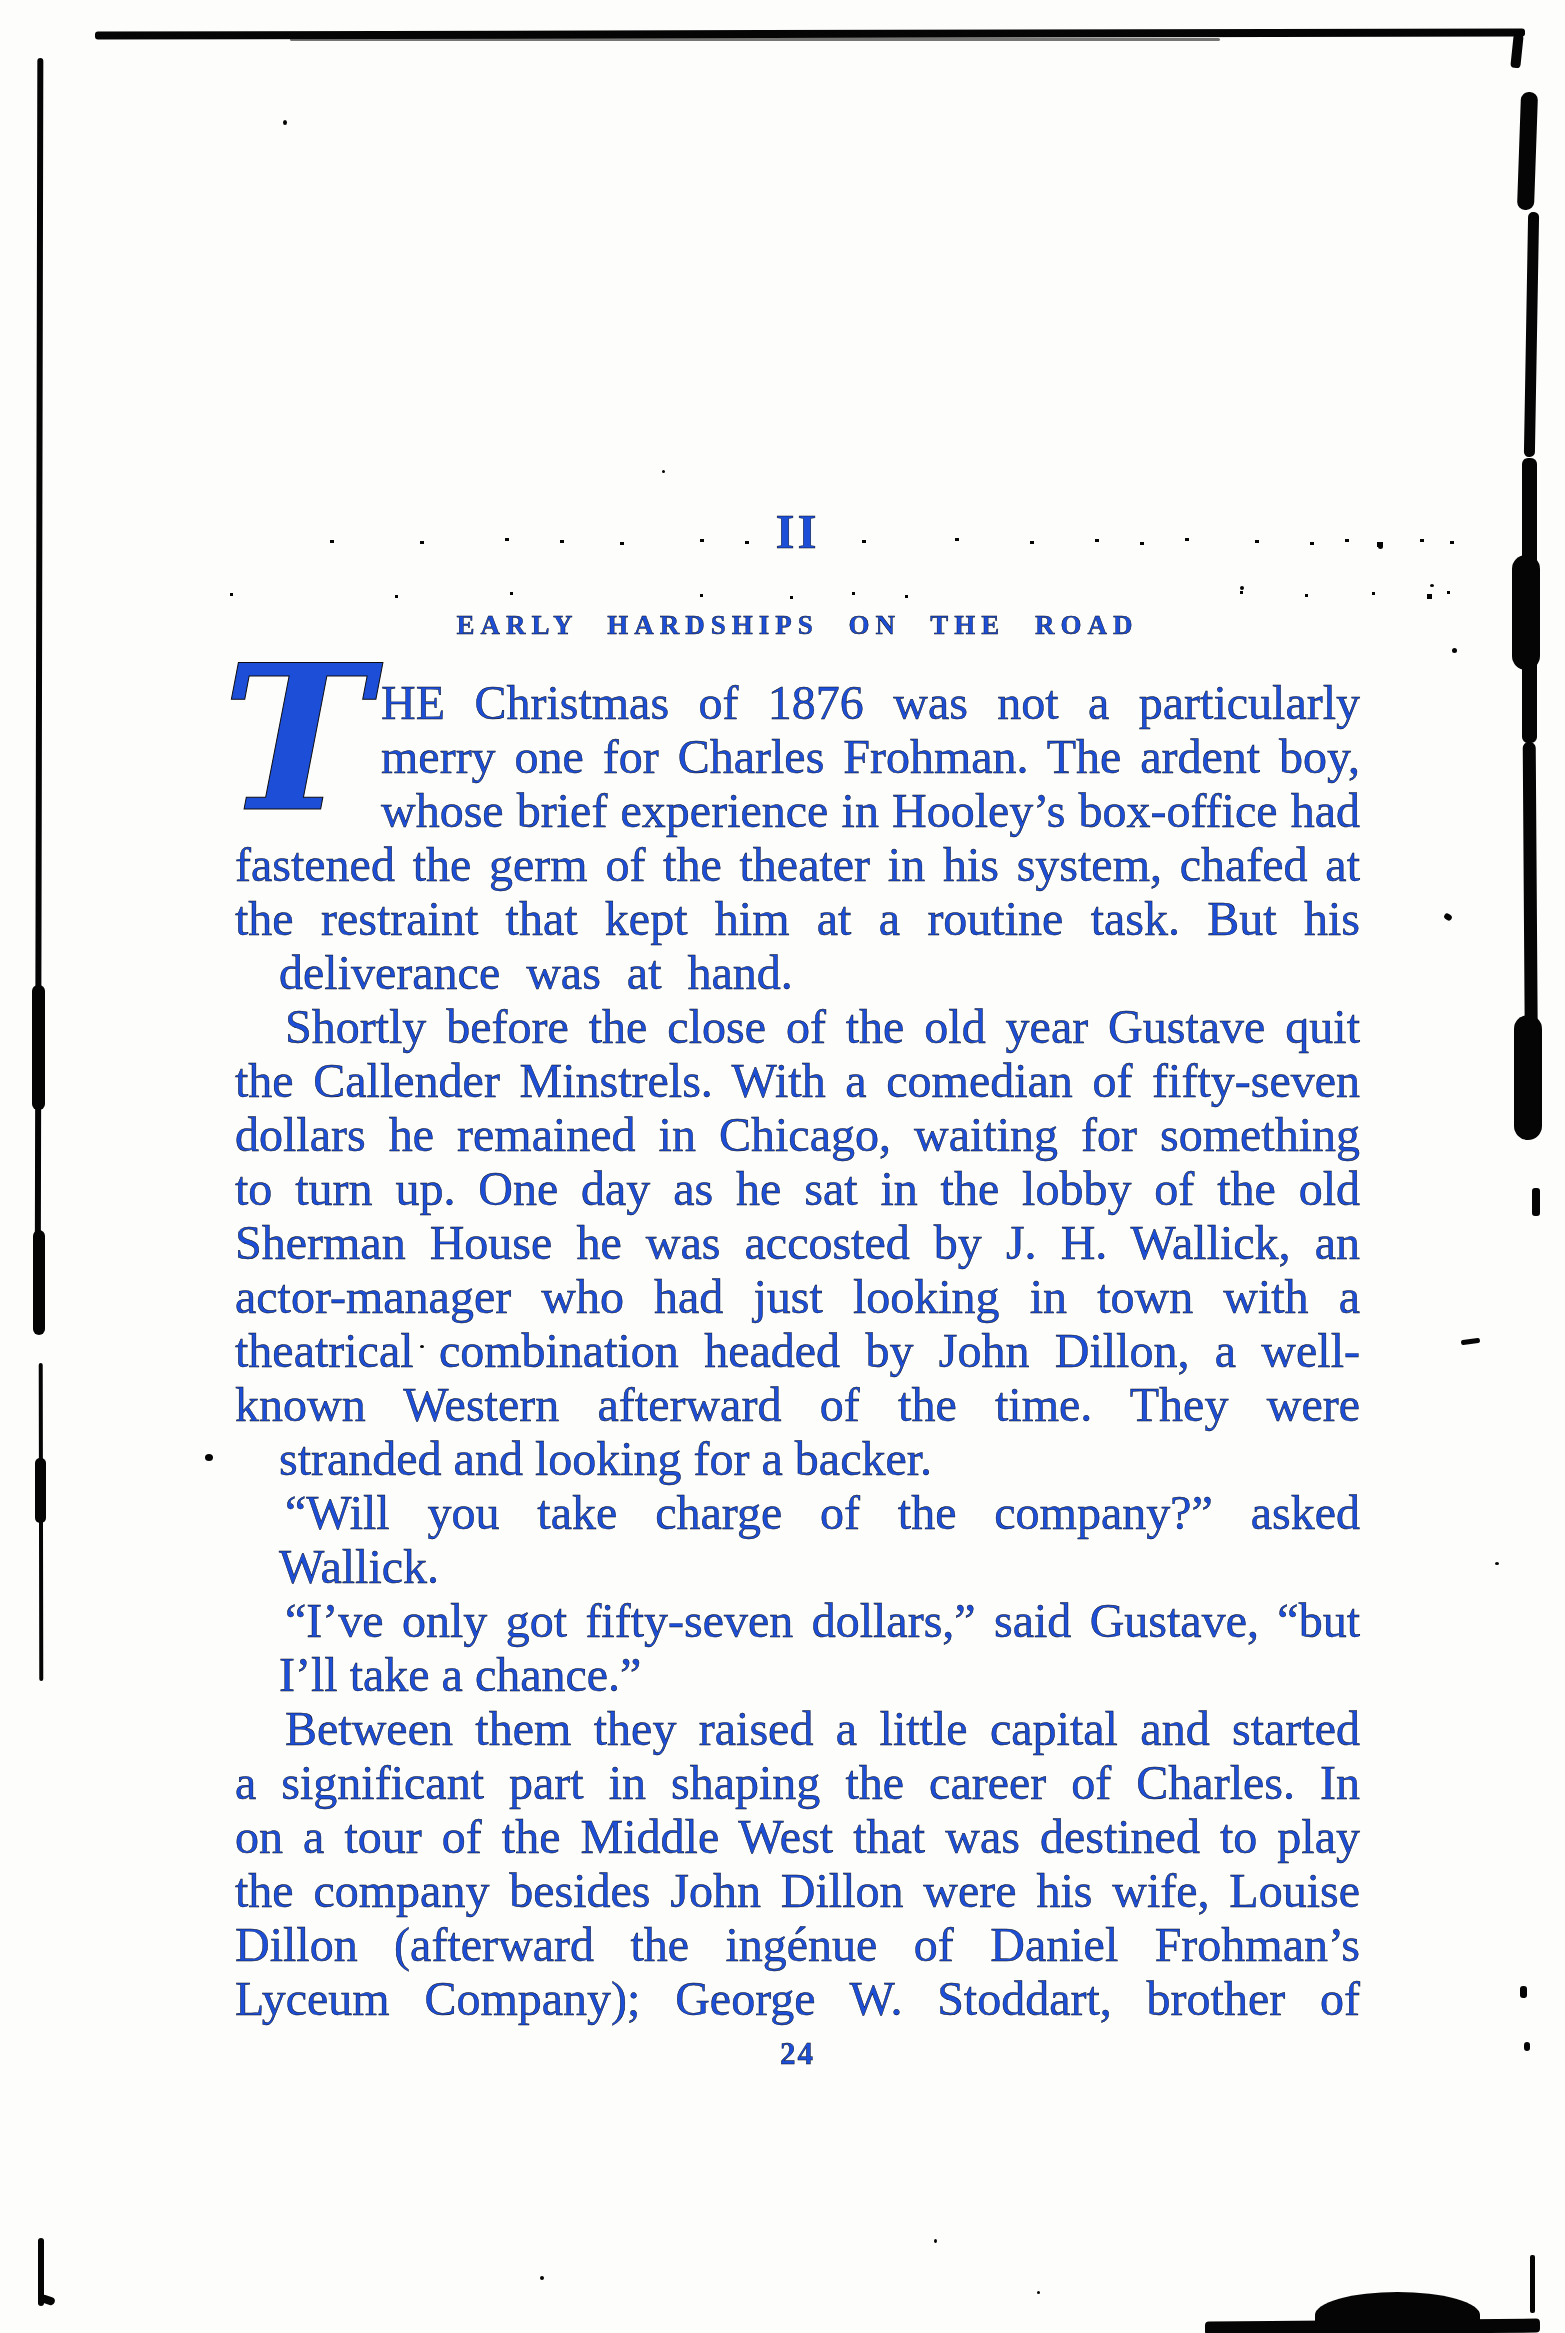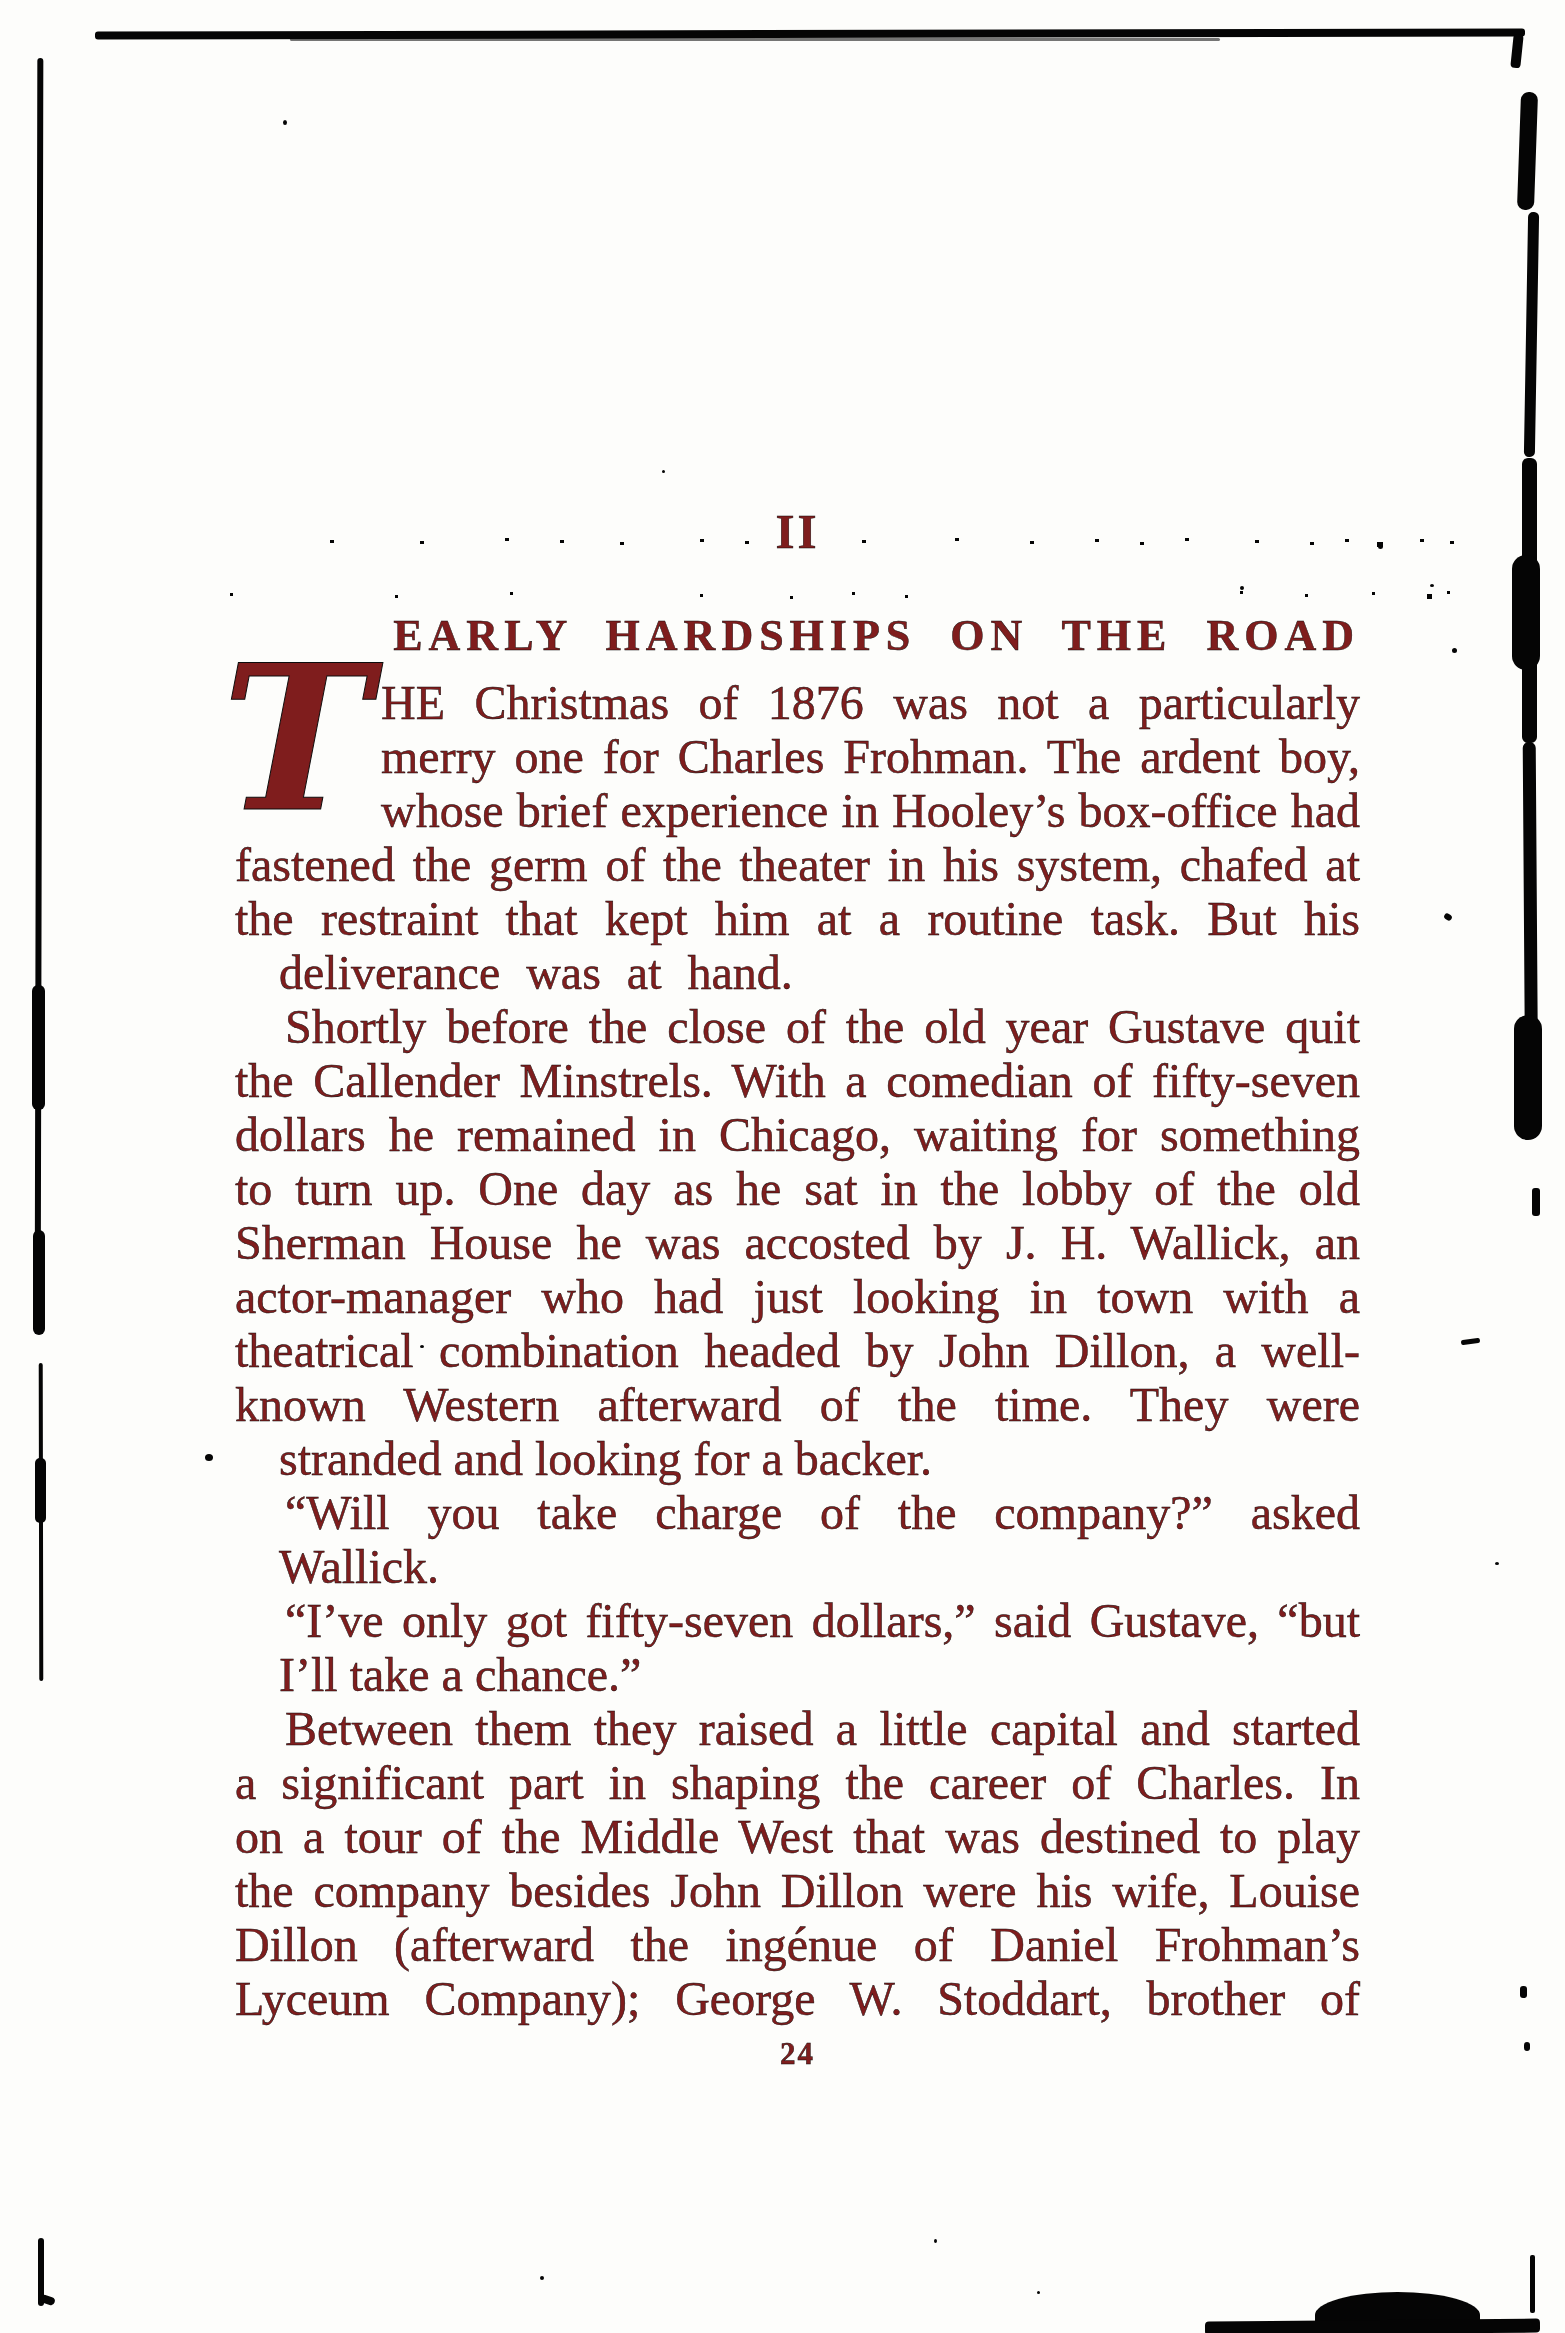--- a/index.html
+++ b/index.html
@@ -1,27 +1,27 @@
 <!DOCTYPE html>
 <html><head>
 <meta charset="utf-8">
 <style>
   html,body{margin:0;padding:0;background:#e8e8e8;}
   .page{
     position:relative;width:1565px;height:2333px;background:#fdfdfb;
-    font-family:"Liberation Serif",serif;color:#7f1d1d;overflow:hidden;
+    font-family:"Liberation Serif",serif;color:#1d4ed8;overflow:hidden;
     -webkit-text-stroke:0.45px #0c0c0c;
   }
   .chapter-number{
     position:absolute;top:503px;left:235px;width:1125px;text-align:center;
     font-size:49px;font-weight:bold;letter-spacing:3px;
   }
   .chapter-title{
-    position:absolute;top:610px;left:235px;width:1125px;text-align:right;
-    font-size:44px;font-weight:bold;letter-spacing:6px;word-spacing:17px;
+    position:absolute;top:610px;left:235px;width:1125px;text-align:center;
+    font-size:27px;font-weight:bold;letter-spacing:6px;word-spacing:17px;
   }
   .body-block{
     position:absolute;top:676px;left:235px;width:1125px;
     font-size:48px;line-height:54px;
   }
   .line{height:54px;text-align:justify;text-align-last:justify;}
   .line.pend{text-align-last:left;margin-left:44px;}
   .line.ind{padding-left:50px;}
   .line.dc{padding-left:146px;}
   .line.wide{word-spacing:14px;}

